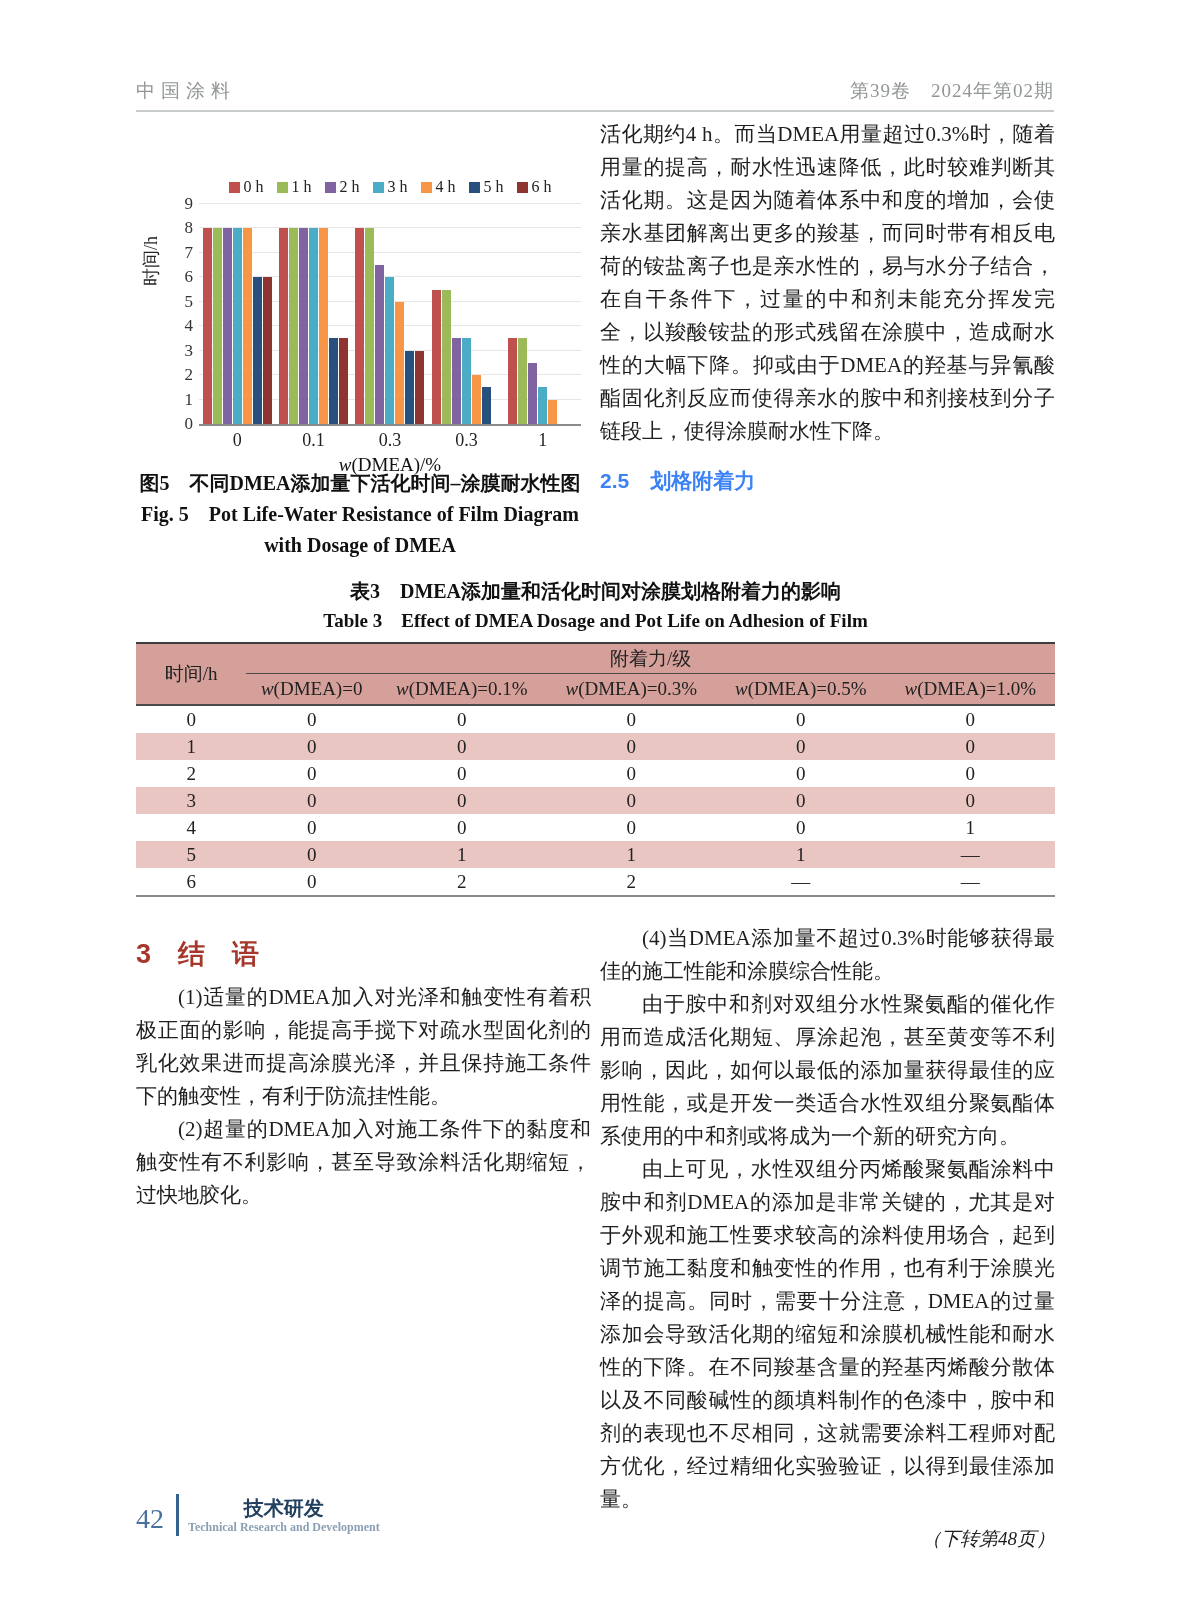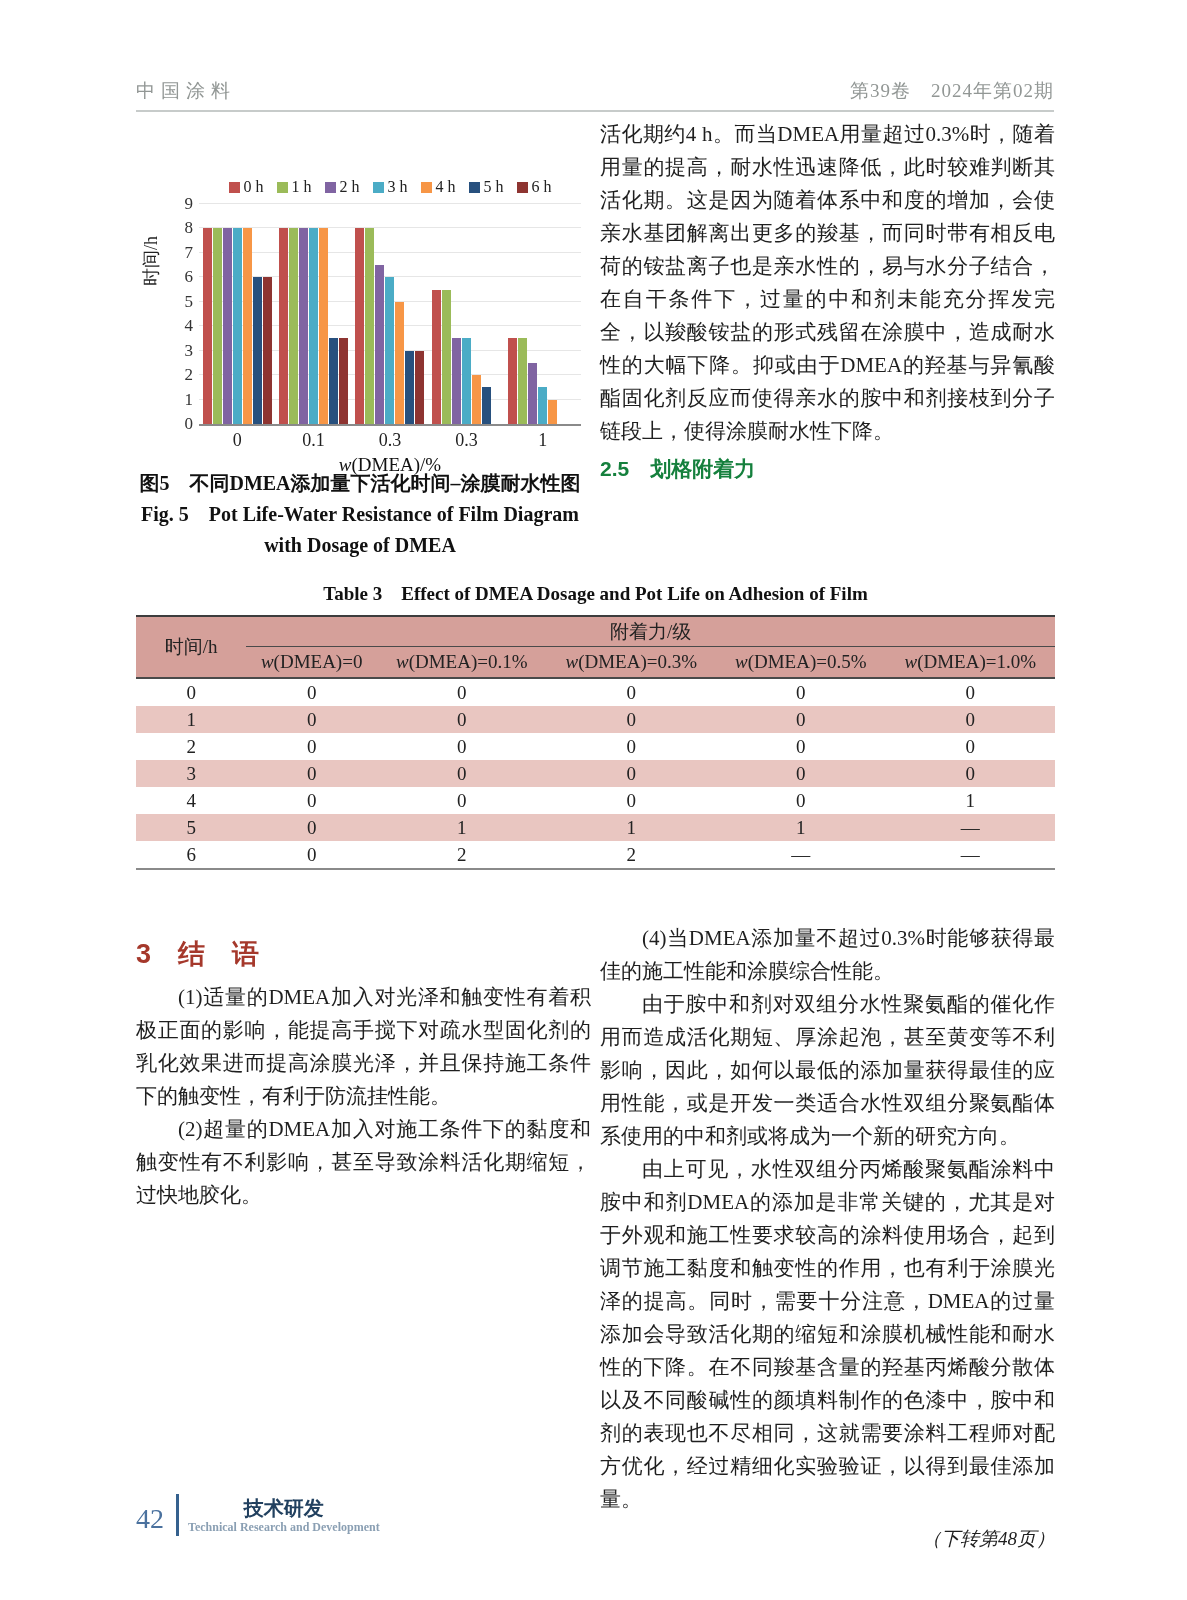--- a/index.html
+++ b/index.html
@@ -42,21 +42,21 @@
 
   
   .col{position:absolute;width:455px;font-size:21px;line-height:33px;
       text-align:justify;color:#1f1f1f;}
   .col-right-top{left:600px;top:118px;}
   .col-left-bottom{left:136px;top:922px;}
   .col-right-bottom{left:600px;top:922px;}
   .para{text-indent:2em;margin:0;}
   .para-noindent{text-indent:0;margin:0;}
   .subheading{font-family:"Liberation Sans","DejaVu Sans",sans-serif;
-      font-weight:bold;color:#15803d;font-size:21px;margin:4px 0 2px 0;text-indent:0;}
+      font-weight:bold;color:#3b82f6;font-size:21px;margin:16px 0 2px 0;text-indent:0;}
   .bigheading{font-family:"Liberation Sans","DejaVu Sans",sans-serif;
       font-weight:bold;color:#a5382b;font-size:27px;margin:16px 0 10px 0;text-indent:0;}
   .continue-note{font-style:italic;text-align:right;font-size:19px;margin-top:6px;}
 
   
   .table-block{position:absolute;left:136px;top:578px;width:919px;}
   .tbl-title-zh{text-align:center;font-weight:bold;font-size:20px;color:#111;}
   .tbl-title-en{text-align:center;font-weight:bold;font-size:19px;color:#111;margin-top:3px;}
   table.data-table{width:100%;border-collapse:collapse;margin-top:8px;
       border-top:2px solid #3d3d3d;border-bottom:2px solid #8a8a8a;
@@ -200,20 +200,21 @@
   <div>图5　不同DMEA添加量下活化时间–涂膜耐水性图</div>
   <div>Fig. 5　Pot Life-Water Resistance of Film Diagram with Dosage of DMEA</div>
 </div>
 
 <div class="col col-right-top">
   <p class="para-noindent">活化期约4 h。而当DMEA用量超过0.3%时，随着用量的提高，耐水性迅速降低，此时较难判断其活化期。这是因为随着体系中和度的增加，会使亲水基团解离出更多的羧基，而同时带有相反电荷的铵盐离子也是亲水性的，易与水分子结合，在自干条件下，过量的中和剂未能充分挥发完全，以羧酸铵盐的形式残留在涂膜中，造成耐水性的大幅下降。抑或由于DMEA的羟基与异氰酸酯固化剂反应而使得亲水的胺中和剂接枝到分子链段上，使得涂膜耐水性下降。</p>
   <p class="subheading">2.5　划格附着力</p>
 </div>
 
 <div class="table-block">
+  <div class="tbl-title-zh">表3　DMEA添加量和活化时间对涂膜划格附着力的影响</div>
   <div class="tbl-title-en">Table 3　Effect of DMEA Dosage and Pot Life on Adhesion of Film</div>
   <table class="data-table" id="adhesion-table">
       <thead>
         <tr>
           <th class="col0" rowspan="2">时间/h</th>
           <th class="span-head" colspan="5">附着力/级</th>
         </tr>
         <tr>
           <th class="subhead"><i>w</i>(DMEA)=0</th>
           <th class="subhead"><i>w</i>(DMEA)=0.1%</th>

